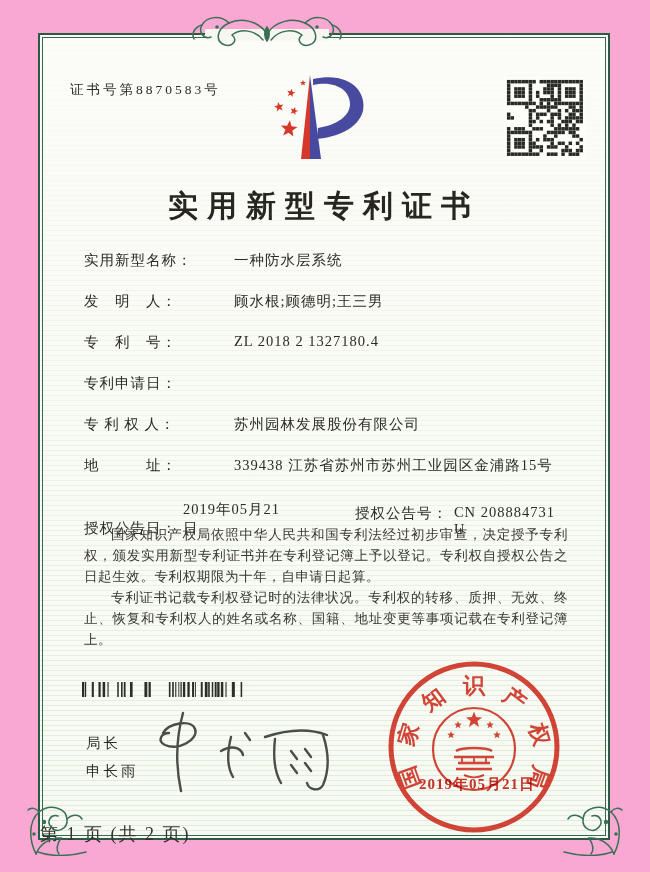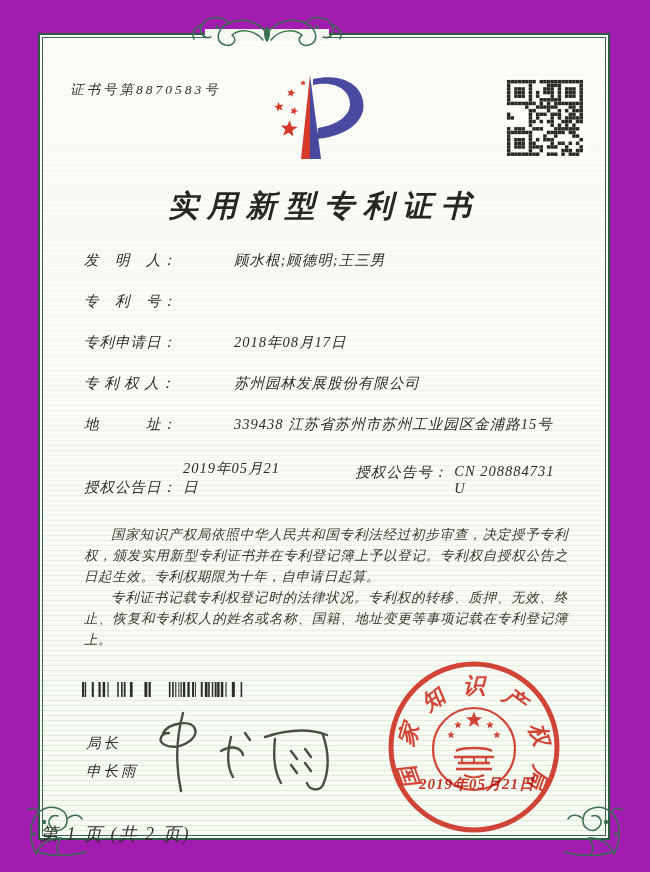--- a/index.html
+++ b/index.html
@@ -1,17 +1,17 @@
 <!DOCTYPE html>
 <html><head>
 <meta charset="utf-8">
 <style>
   html,body{margin:0;padding:0;}
   body{width:650px;height:872px;background:#f4f4ef;font-family:"Liberation Serif",serif;}
-  .page{position:relative;width:650px;height:872px;background:#a21caf;overflow:hidden;font-style:italic;}
+  .page{position:relative;width:650px;height:872px;background:#f9a8d4;overflow:hidden;}
 
   .frame{
     position:absolute;left:38px;top:33px;width:568px;height:803px;
     border:2.5px solid #2c5a43;
     background:
       linear-gradient(180deg, rgba(252,252,248,.95) 0%, rgba(252,252,248,.45) 55%, rgba(252,252,248,.05) 100%),
       repeating-linear-gradient(180deg,#dcebd7 0px,#dcebd7 1px,#f7faf2 1px,#f7faf2 5px);
   }
   .frame::before{content:'';position:absolute;inset:2px;border:1px solid #37684e;pointer-events:none;}
 
@@ -328,29 +328,33 @@
           <rect x="63.14" y="74.29" width="3.57" height="3.57"></rect>
           <rect x="66.86" y="74.29" width="3.57" height="3.57"></rect>
           <rect x="70.57" y="74.29" width="3.57" height="3.57"></rect>
         </g>
     </svg>
 
     <h1 class="title">实用新型专利证书</h1>
 
     <div class="fields">
       <div class="row">
+        <span class="lab">实用新型名称：</span>
+        <span class="val">一种防水层系统</span>
+      </div>
+      <div class="row">
         <span class="lab">发　明　人：</span>
         <span class="val">顾水根;顾德明;王三男</span>
       </div>
       <div class="row">
         <span class="lab">专　利　号：</span>
+        <span class="val">ZL 2018 2 1327180.4</span>
       </div>
       <div class="row">
         <span class="lab">专利申请日：</span>
-        <span class="val">2018年08月17日</span>
       </div>
       <div class="row">
         <span class="lab">专 利 权 人：</span>
         <span class="val">苏州园林发展股份有限公司</span>
       </div>
       <div class="row">
         <span class="lab">地　　　址：</span>
         <span class="val">339438 江苏省苏州市苏州工业园区金浦路15号</span>
       </div>
       <div class="row grant-pair">

